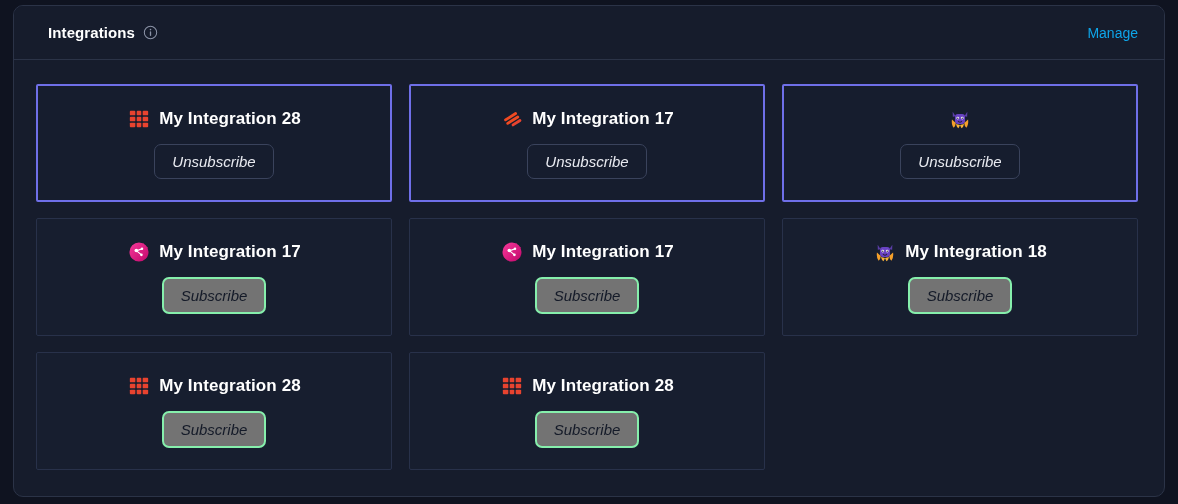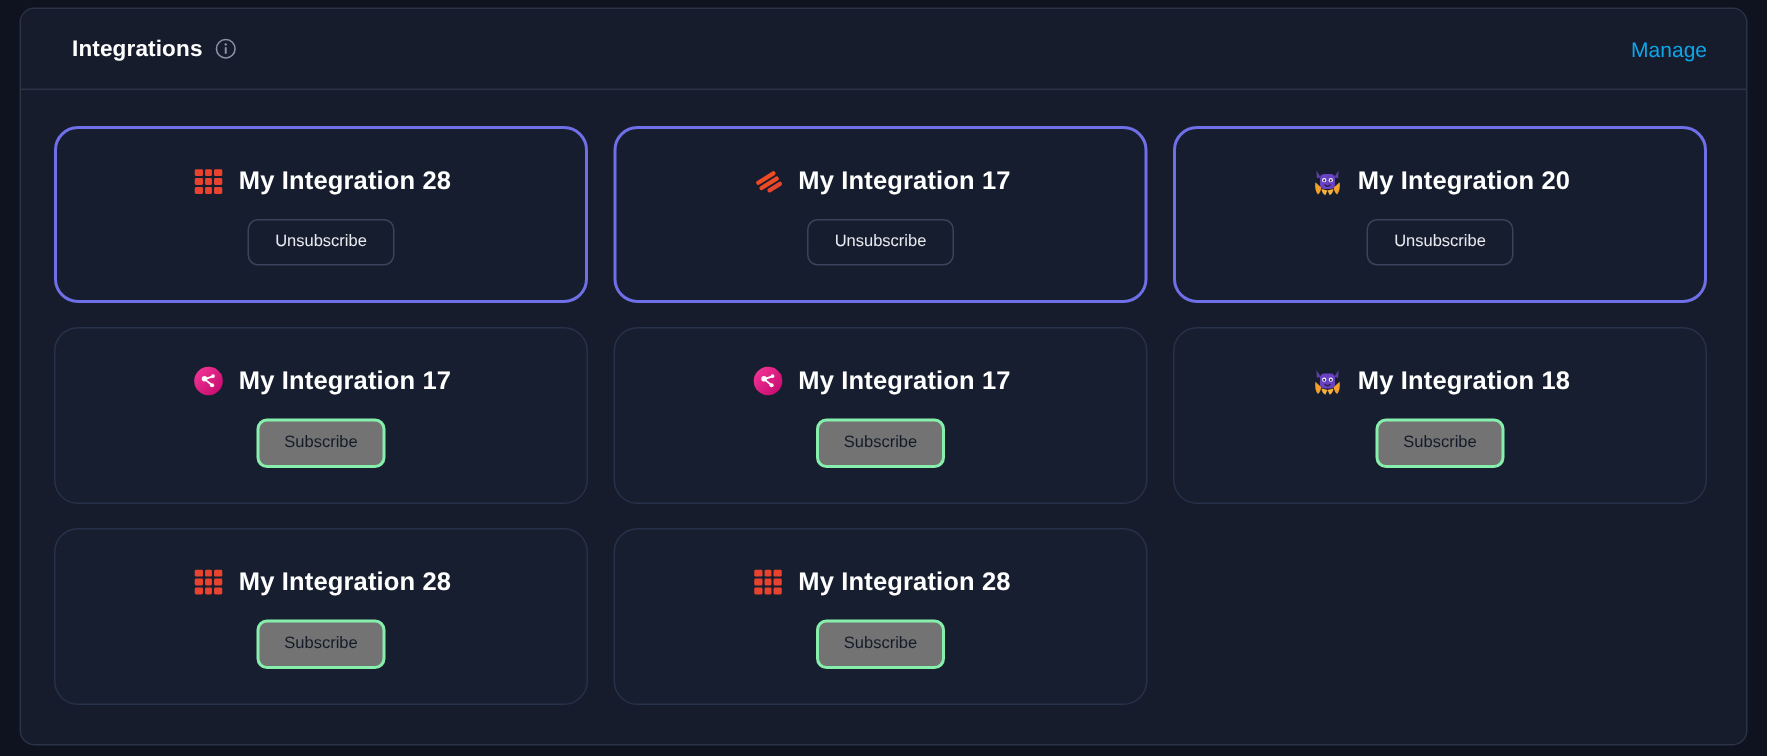--- a/index.html
+++ b/index.html
@@ -83,21 +83,21 @@
     grid-template-columns: repeat(3, 356px);
     column-gap: 17px;
     row-gap: 16px;
   }
 
   
   .card {
     box-sizing: border-box;
     width: 356px;
     height: 118px;
-    border-radius: 16px;
+    border-radius: 2px;
     background: #171e2f;
     border: 1px solid #28314a;
     display: flex;
     flex-direction: column;
     align-items: center;
     justify-content: center;
     gap: 13px;
     cursor: pointer;
   }
   .card.subscribed {
@@ -125,25 +125,26 @@
     display: inline-flex;
     align-items: center;
     justify-content: center;
     flex: 0 0 auto;
   }
   .logo svg { display: block; }
 
   
   .btn {
     font-family: "Liberation Sans", sans-serif;
-    font-size: 11px;
+    font-size: 15px;
     border-radius: 7px;
     cursor: pointer;
     line-height: 1;
     white-space: nowrap;
+    font-style: italic;
   }
   .btn-unsub {
     background: transparent;
     color: #e8eaf0;
     border: 1px solid #3a435c;
     padding: 9px 17px;
   }
   .btn-sub {
     background: #737373;
     color: #141a28;
@@ -223,21 +224,20 @@
                 <circle cx="14.4" cy="11" r="1.5" fill="#ffffff"></circle>
                 <circle cx="9.6" cy="11.2" r="0.75" fill="#231a33"></circle>
                 <circle cx="14.4" cy="11.2" r="0.75" fill="#231a33"></circle>
                 <path d="M10.2 14.6 Q12 16.3 13.8 14.6" stroke="#2b2040" stroke-width="1.1" fill="none" stroke-linecap="round"></path>
                 <path d="M3.2 12.5 Q2.4 18 5 21.5 Q7.2 20 7.4 16.4 Z" fill="#f5a02a"></path>
                 <path d="M20.8 12.5 Q21.6 18 19 21.5 Q16.8 20 16.6 16.4 Z" fill="#f5a02a"></path>
                 <path d="M7.6 17.4 Q8.2 20.8 10.4 22 L12 18.6 Z" fill="#f7b23b"></path>
                 <path d="M16.4 17.4 Q15.8 20.8 13.6 22 L12 18.6 Z" fill="#f7b23b"></path>
               </svg>
             </span>
-            <span class="card-title">My Integration 20</span>
           </div>
           <button class="btn btn-unsub">Unsubscribe</button>
         </div>
 
         <div class="card">
           <div class="card-title-row">
             <span class="logo">
               <svg width="22" height="22" viewBox="0 0 24 24" aria-hidden="true">
                 <defs>
                   <linearGradient id="pinkgrad1" x1="0" y1="0" x2="1" y2="1">

